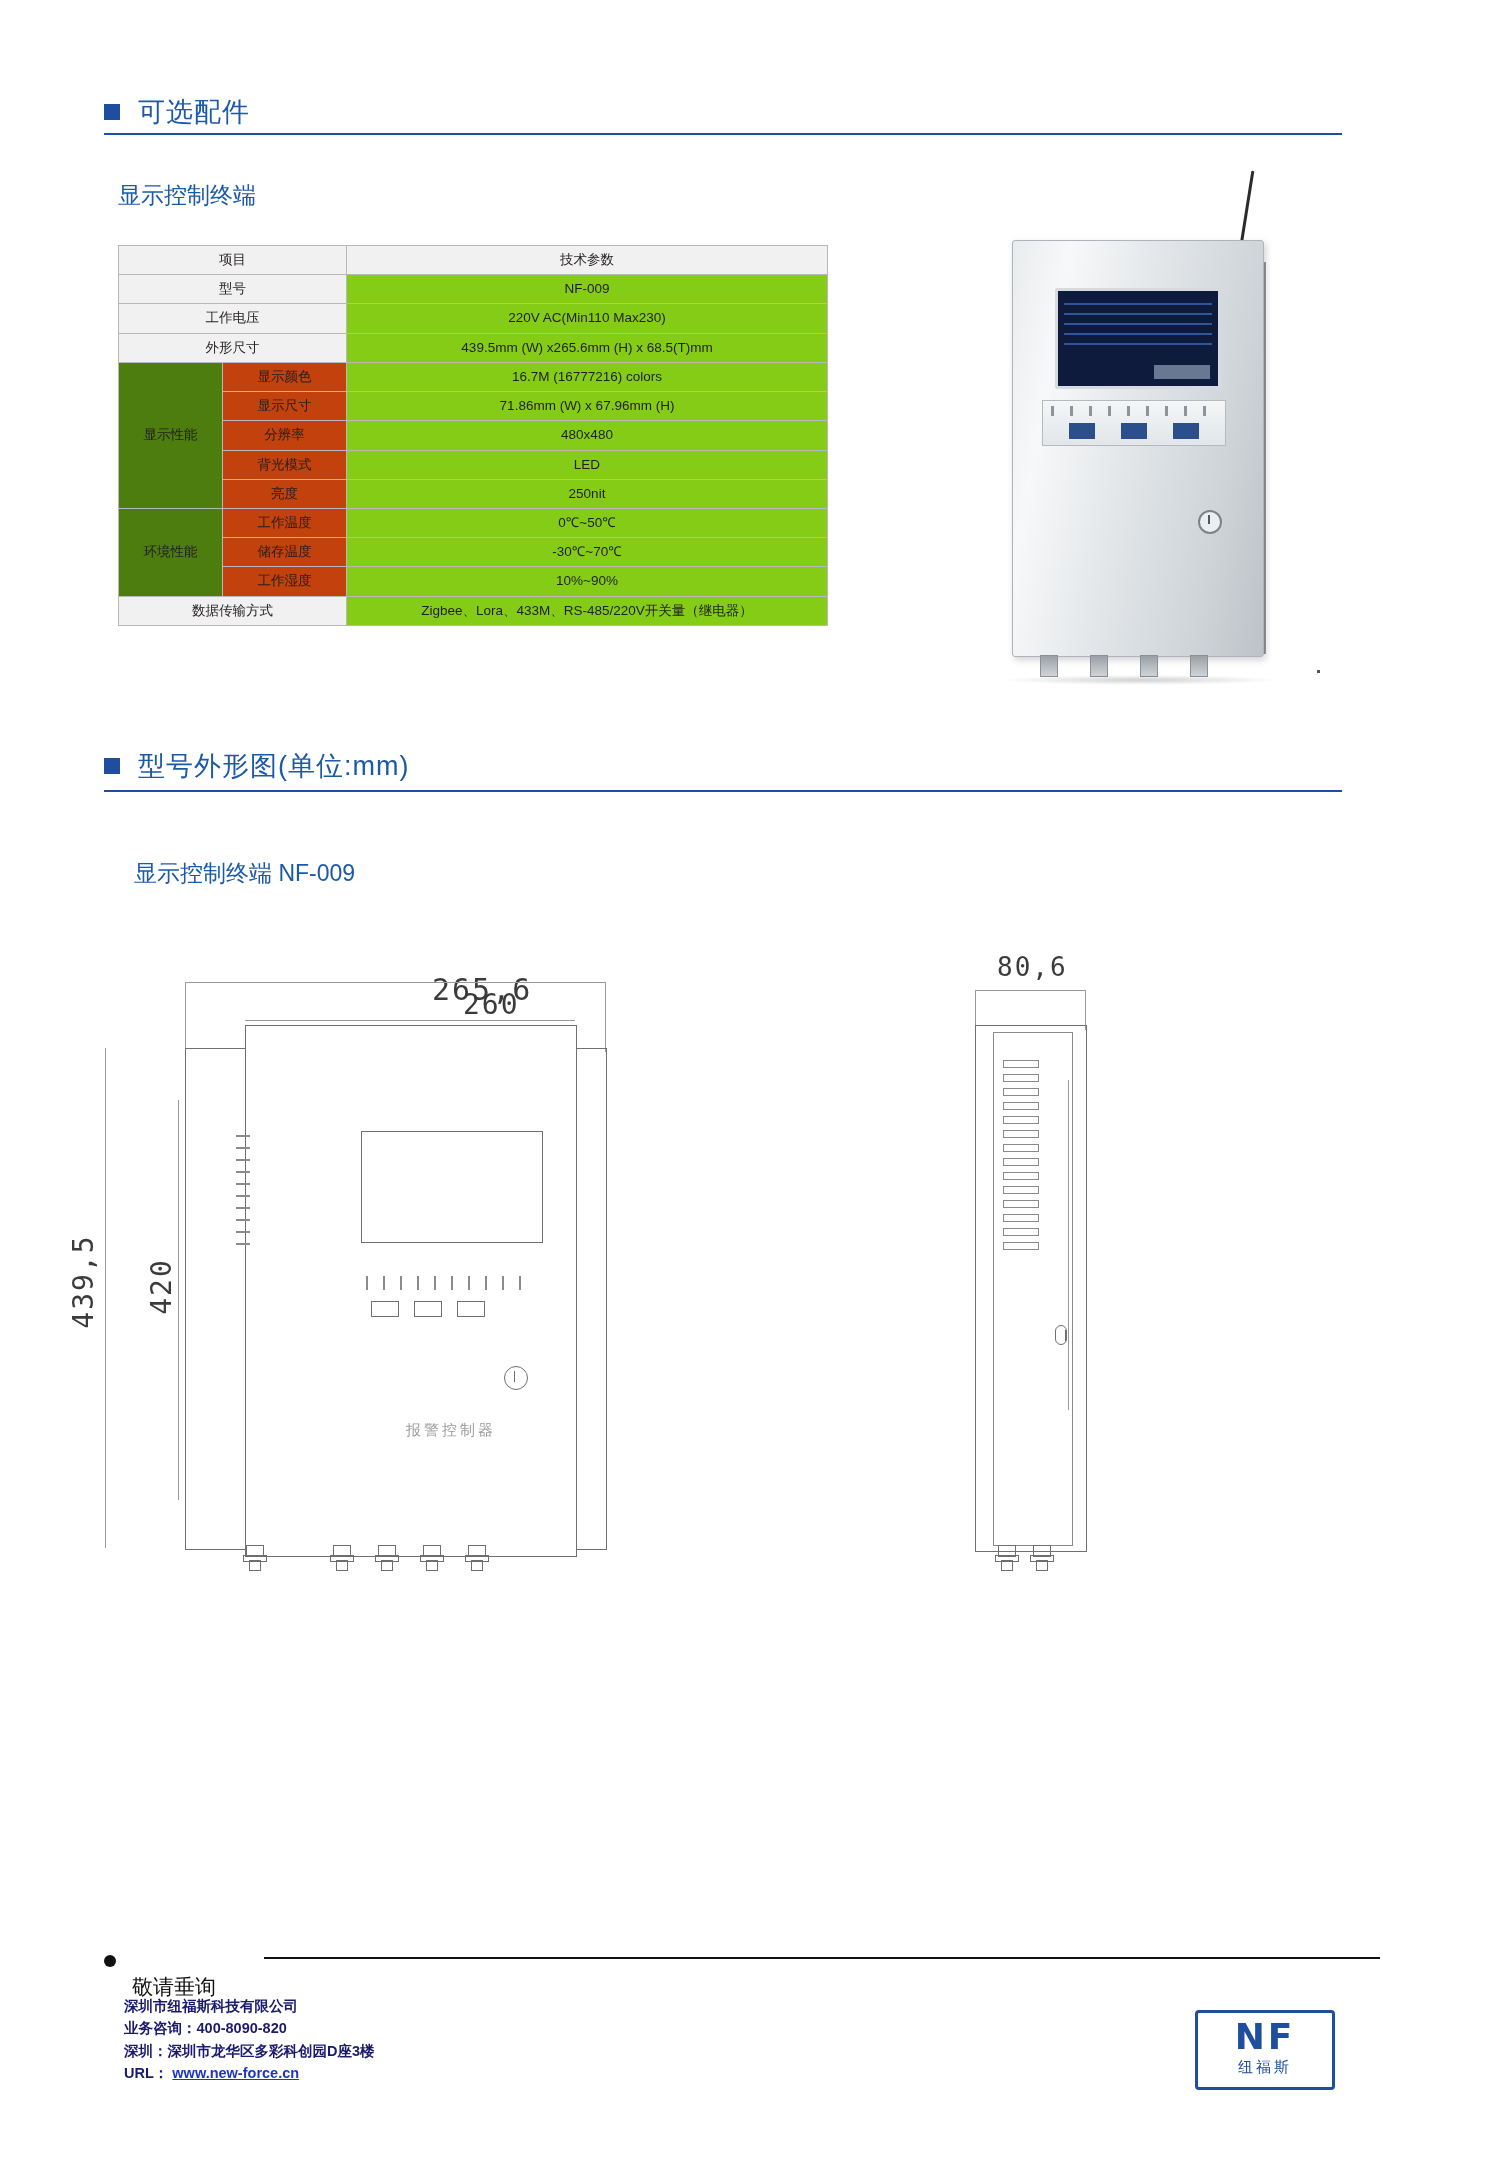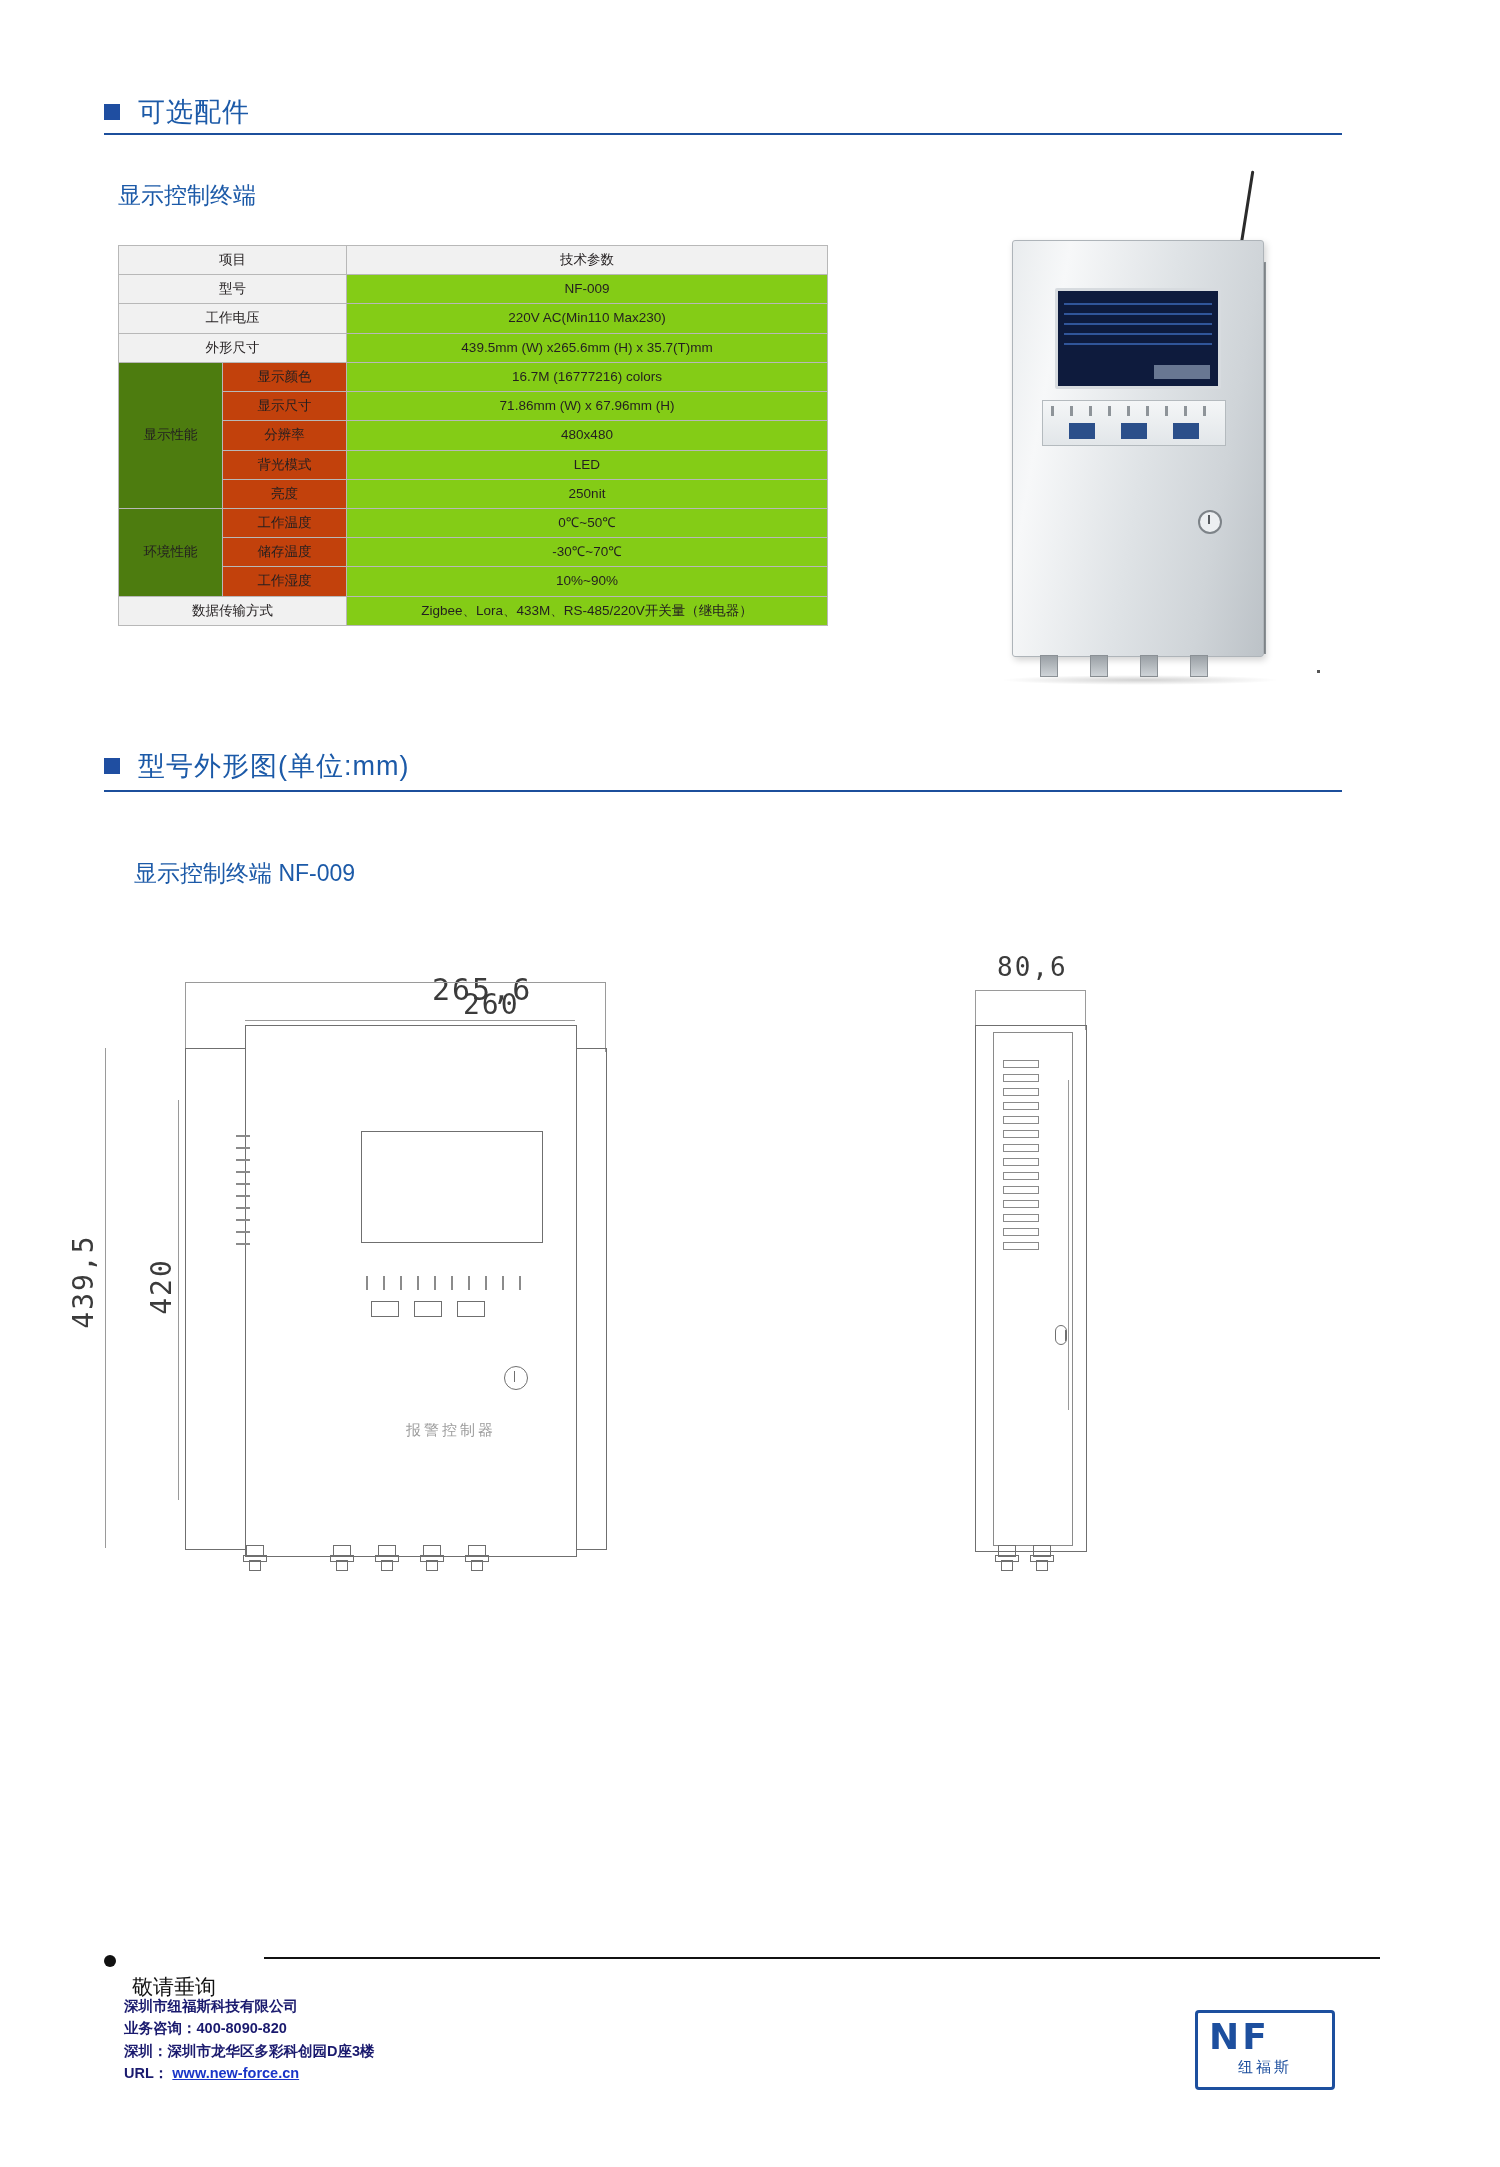--- a/index.html
+++ b/index.html
@@ -310,21 +310,21 @@
     border-radius:4px;
     background:#ffffff;
   }
   .logo .mark {
     position:absolute; left:14px; top:8px;
     width:112px; height:38px;
     color:#1d4f9e;
     font-size:36px;
     font-weight:bold;
     letter-spacing:3px;
-    text-align:left;
+    text-align:center;
     line-height:38px;
     font-family:"DejaVu Sans", sans-serif;
   }
   .logo .cn {
     position:absolute; left:0; right:0; top:48px;
     text-align:center;
     color:#1d4f9e;
     font-size:15px;
     letter-spacing:3px;
   }
@@ -352,21 +352,21 @@
       <tr>
         <td class="lbl2" colspan="2">型号</td>
         <td class="val">NF-009</td>
       </tr>
       <tr>
         <td class="lbl2" colspan="2">工作电压</td>
         <td class="val">220V AC(Min110 Max230)</td>
       </tr>
       <tr>
         <td class="lbl2" colspan="2">外形尺寸</td>
-        <td class="val">439.5mm (W) x265.6mm (H) x 35.7(T)mm</td>
+        <td class="val">439.5mm (W) x265.6mm (H) x 68.5(T)mm</td>
       </tr>
 
       <tr>
         <td class="grp" rowspan="5">显示性能</td>
         <td class="sub">显示颜色</td>
         <td class="val">16.7M (16777216) colors</td>
       </tr>
       <tr>
         <td class="sub">显示尺寸</td>
         <td class="val">71.86mm (W) x 67.96mm (H)</td>

